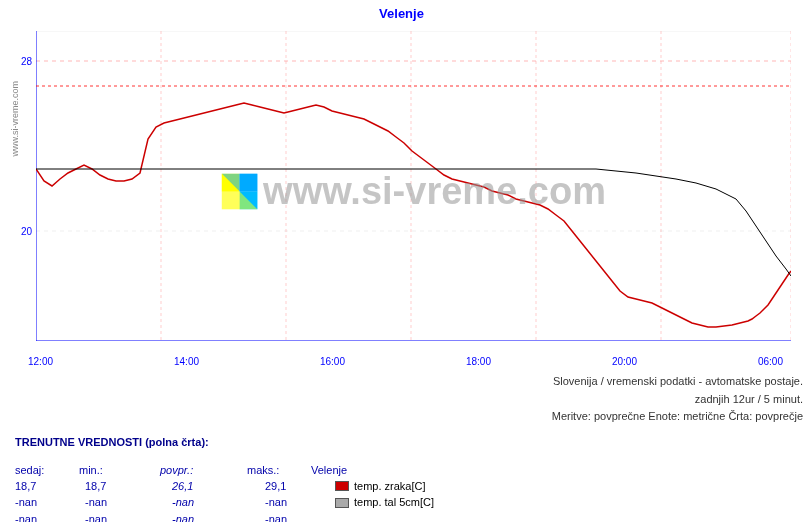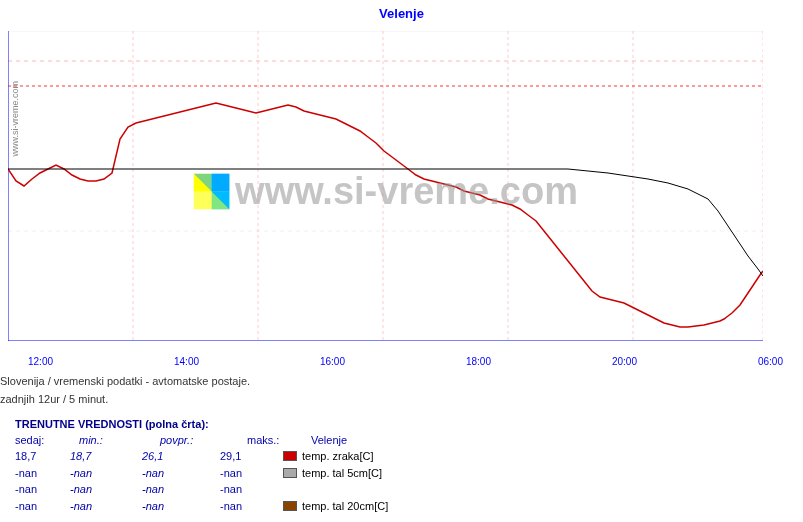--- a/index.html
+++ b/index.html
@@ -74,50 +74,50 @@
     .x-axis {
       display: flex;
       justify-content: space-between;
       margin-left: 28px;
       width: 755px;
       font-size: 10px;
       color: #00f;
       padding-top: 3px;
     }
     .subtitle {
-      text-align: left;
+      text-align: right;
       font-size: 11px;
       color: #333;
       line-height: 1.6;
       margin-top: 6px;
     }
     .data-table {
       margin-left: 15px;
       margin-top: 10px;
       font-size: 11px;
     }
     .data-table-header {
       font-weight: bold;
       color: #00008b;
-      margin-bottom: 4px;
+      margin-bottom: 16px;
     }
     .data-row {
       display: flex;
-      gap: 0;
+      gap: 15px;
       align-items: center;
       line-height: 1.5;
     }
     .data-col {
       display: inline-block;
     }
     .col-sedaj { width: 55px; color: #00a; }
-    .col-min { width: 72px; color: #00a; font-style: italic; }
+    .col-min { width: 72px; color: #00a; }
     .col-povpr { width: 78px; color: #00a; font-style: italic; }
     .col-maks { width: 55px; color: #00a; }
-    .col-legend { display: flex; align-items: center; gap: 5px; margin-left: 8px; }
+    .col-legend { display: flex; align-items: center; gap: 5px; }
     .legend-box {
       width: 14px;
       height: 10px;
       display: inline-block;
       border: 1px solid #555;
     }
     .col-header { color: #00a; font-size: 11px; }
     .header-row {
       display: flex;
       gap: 9px;
@@ -129,20 +129,24 @@
 <body>
 
 <div class="chart-container">
 
   <div class="chart-title">Velenje</div>
 
   <div class="chart-wrapper">
 
     <div class="sidebar-text">www.si-vreme.com</div>
 
+    <div class="y-axis">
+      <div class="y-label" style="top: 30px;">28</div>
+      <div class="y-label" style="top: 200px;">20</div>
+    </div>
 
     <div style="position:relative; width:755px; height:320px;">
       <svg width="755" height="310" viewBox="0 0 755 310" style="display:block;">
 
         <line x1="0" y1="0" x2="755" y2="0" stroke="#ddd" stroke-width="0.5"></line>
 
         <line x1="0" y1="30" x2="755" y2="30" stroke="#f99" stroke-width="0.7" stroke-dasharray="4,4"></line>
         <line x1="0" y1="200" x2="755" y2="200" stroke="#ddd" stroke-width="0.5" stroke-dasharray="4,4"></line>
 
         <line x1="0" y1="0" x2="0" y2="310" stroke="#00f" stroke-width="1"></line>
@@ -309,20 +313,21 @@
     <span>14:00</span>
     <span>16:00</span>
     <span>18:00</span>
     <span>20:00</span>
     <span>06:00</span>
   </div>
 
   <div class="subtitle">
     <div>Slovenija / vremenski podatki - avtomatske postaje.</div>
     <div>zadnjih 12ur / 5 minut.</div>
+    <div>Meritve: povprečne  Enote: metrične  Črta: povprečje</div>
   </div>
 
   <div class="data-table">
     <div class="data-table-header">TRENUTNE VREDNOSTI (polna črta):</div>
 
     <div class="header-row">
       <span class="data-col col-sedaj col-header">sedaj:</span>
       <span class="data-col col-min col-header">min.:</span>
       <span class="data-col col-povpr col-header">povpr.:</span>
       <span class="data-col col-maks col-header">maks.:</span>

